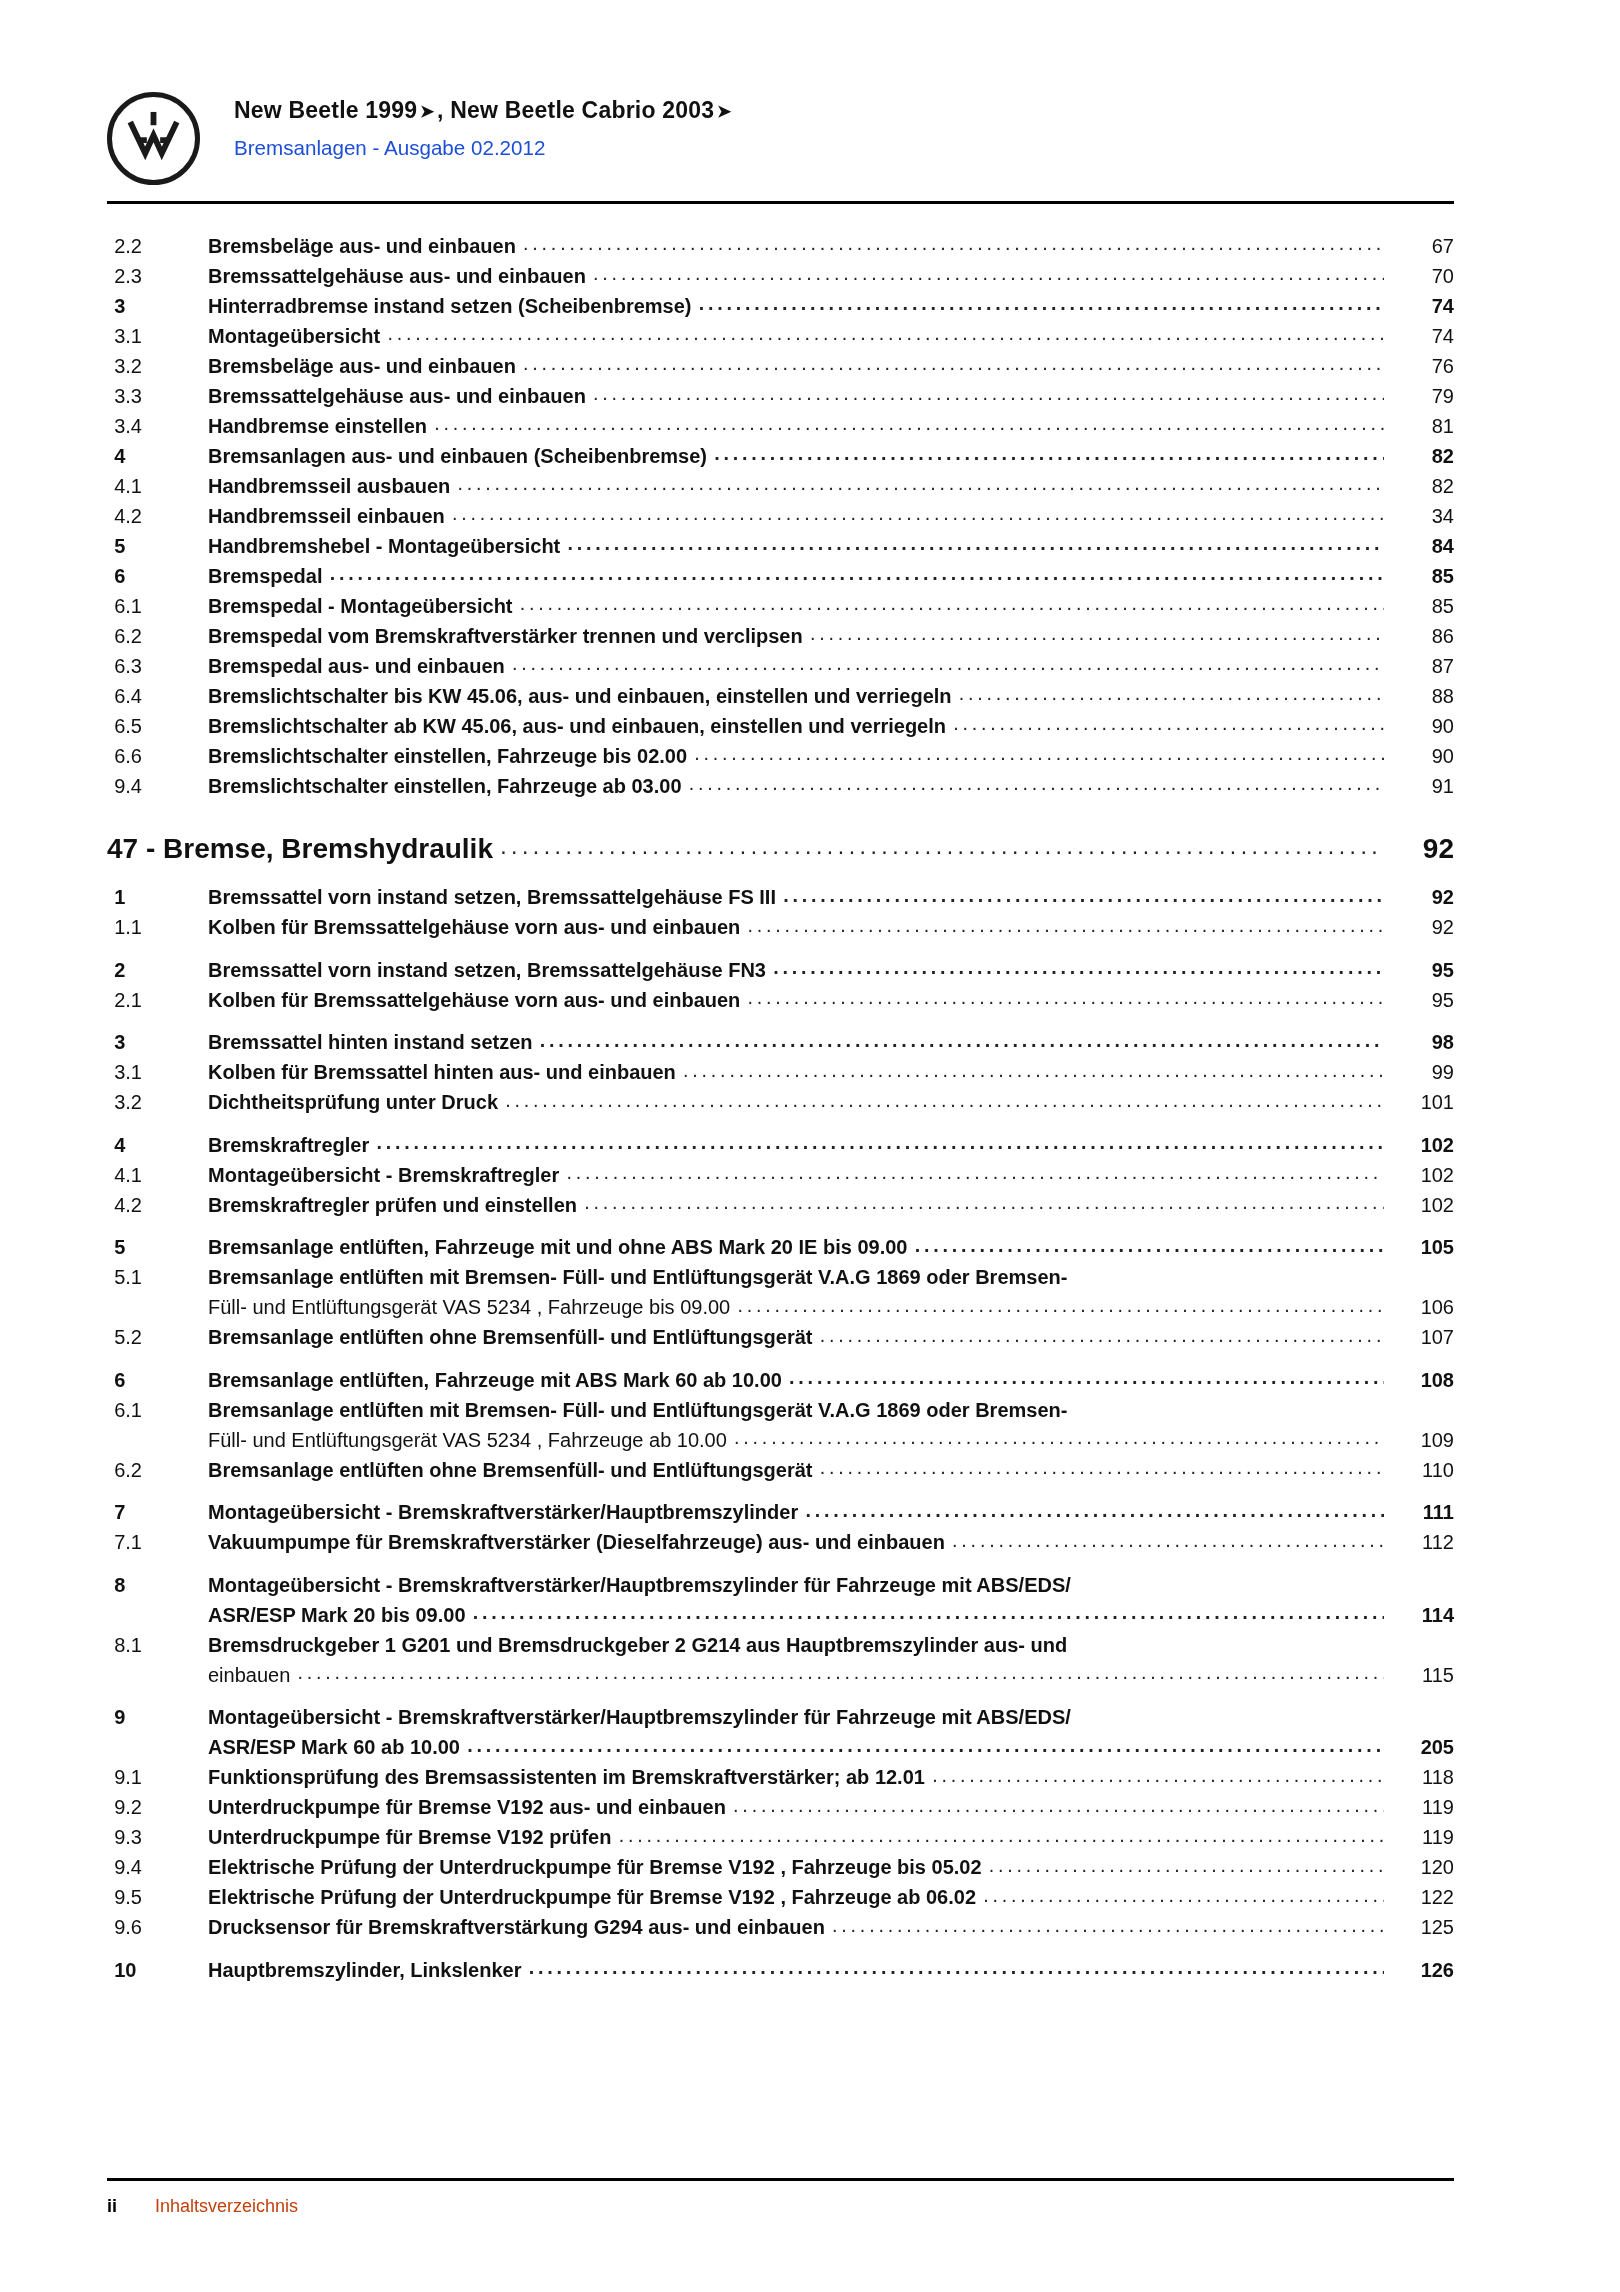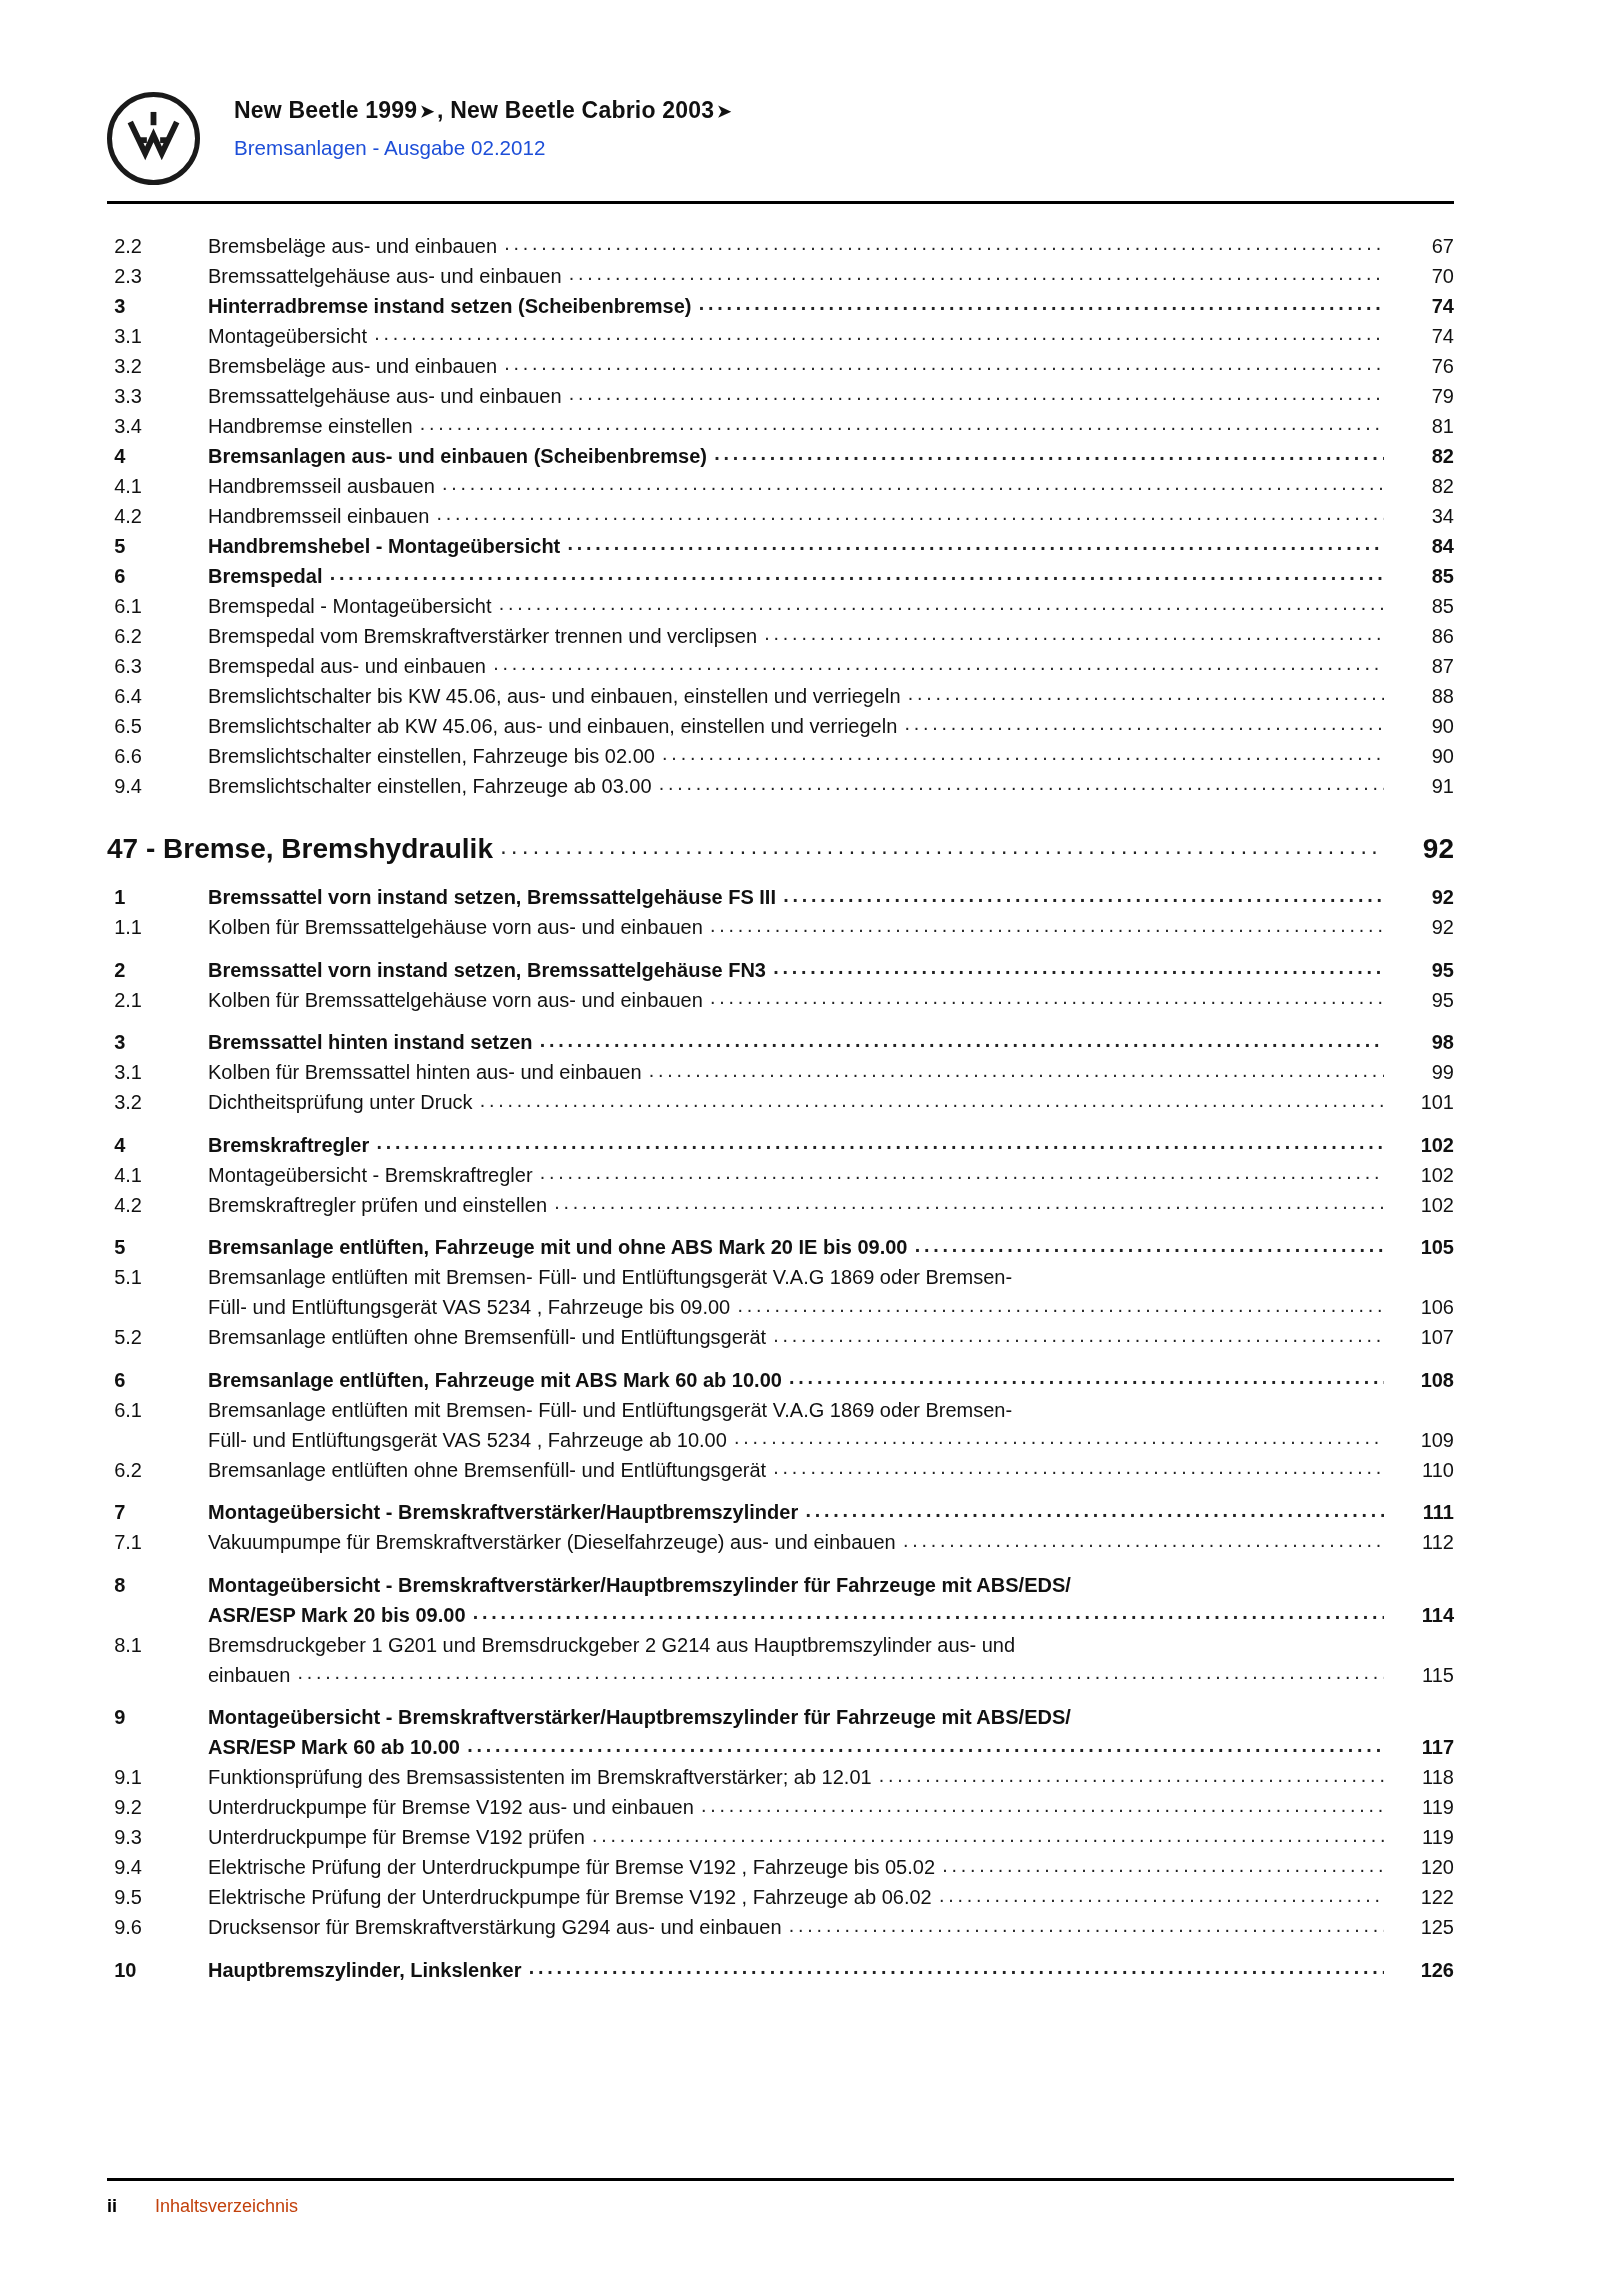--- a/index.html
+++ b/index.html
@@ -104,20 +104,21 @@
 
   .title-wrap {
     flex: 1 1 auto;
     display: flex;
     align-items: baseline;
     min-width: 0;
   }
   .title {
     flex: 0 1 auto;
     white-space: nowrap;
+    font-weight: bold;
   }
   .title.wrap {
     white-space: normal;
   }
   .leader {
     flex: 1 1 auto;
     overflow: hidden;
     white-space: nowrap;
     margin: 0 7.2px;
     color: #222;
@@ -547,21 +548,21 @@
               <span class="t2">einbauen</span>
               <span class="leader">................................................................................................................................................................</span>
               <span class="pg">115</span>
             </div></div>
         </div>
         <div class="toc-row lvl1 spaced multiline">
           <span class="num lvl1">9</span>
           <div class="title-wrap"><div class="title wrap">Montageübersicht - Bremskraftverstärker/Hauptbremszylinder für Fahrzeuge mit ABS/EDS/</div><div class="line2">
               <span class="t2">ASR/ESP Mark 60 ab 10.00</span>
               <span class="leader">................................................................................................................................................................</span>
-              <span class="pg">117</span>
+              <span class="pg">205</span>
             </div></div>
         </div>
         <div class="toc-row">
           <span class="num">9.1</span>
           <div class="title-wrap">
             <span class="title">Funktionsprüfung des Bremsassistenten im Bremskraftverstärker; ab 12.01</span>
             <span class="leader">................................................................................................................................................................</span>
             <span class="pg">118</span>
           </div>
         </div>

